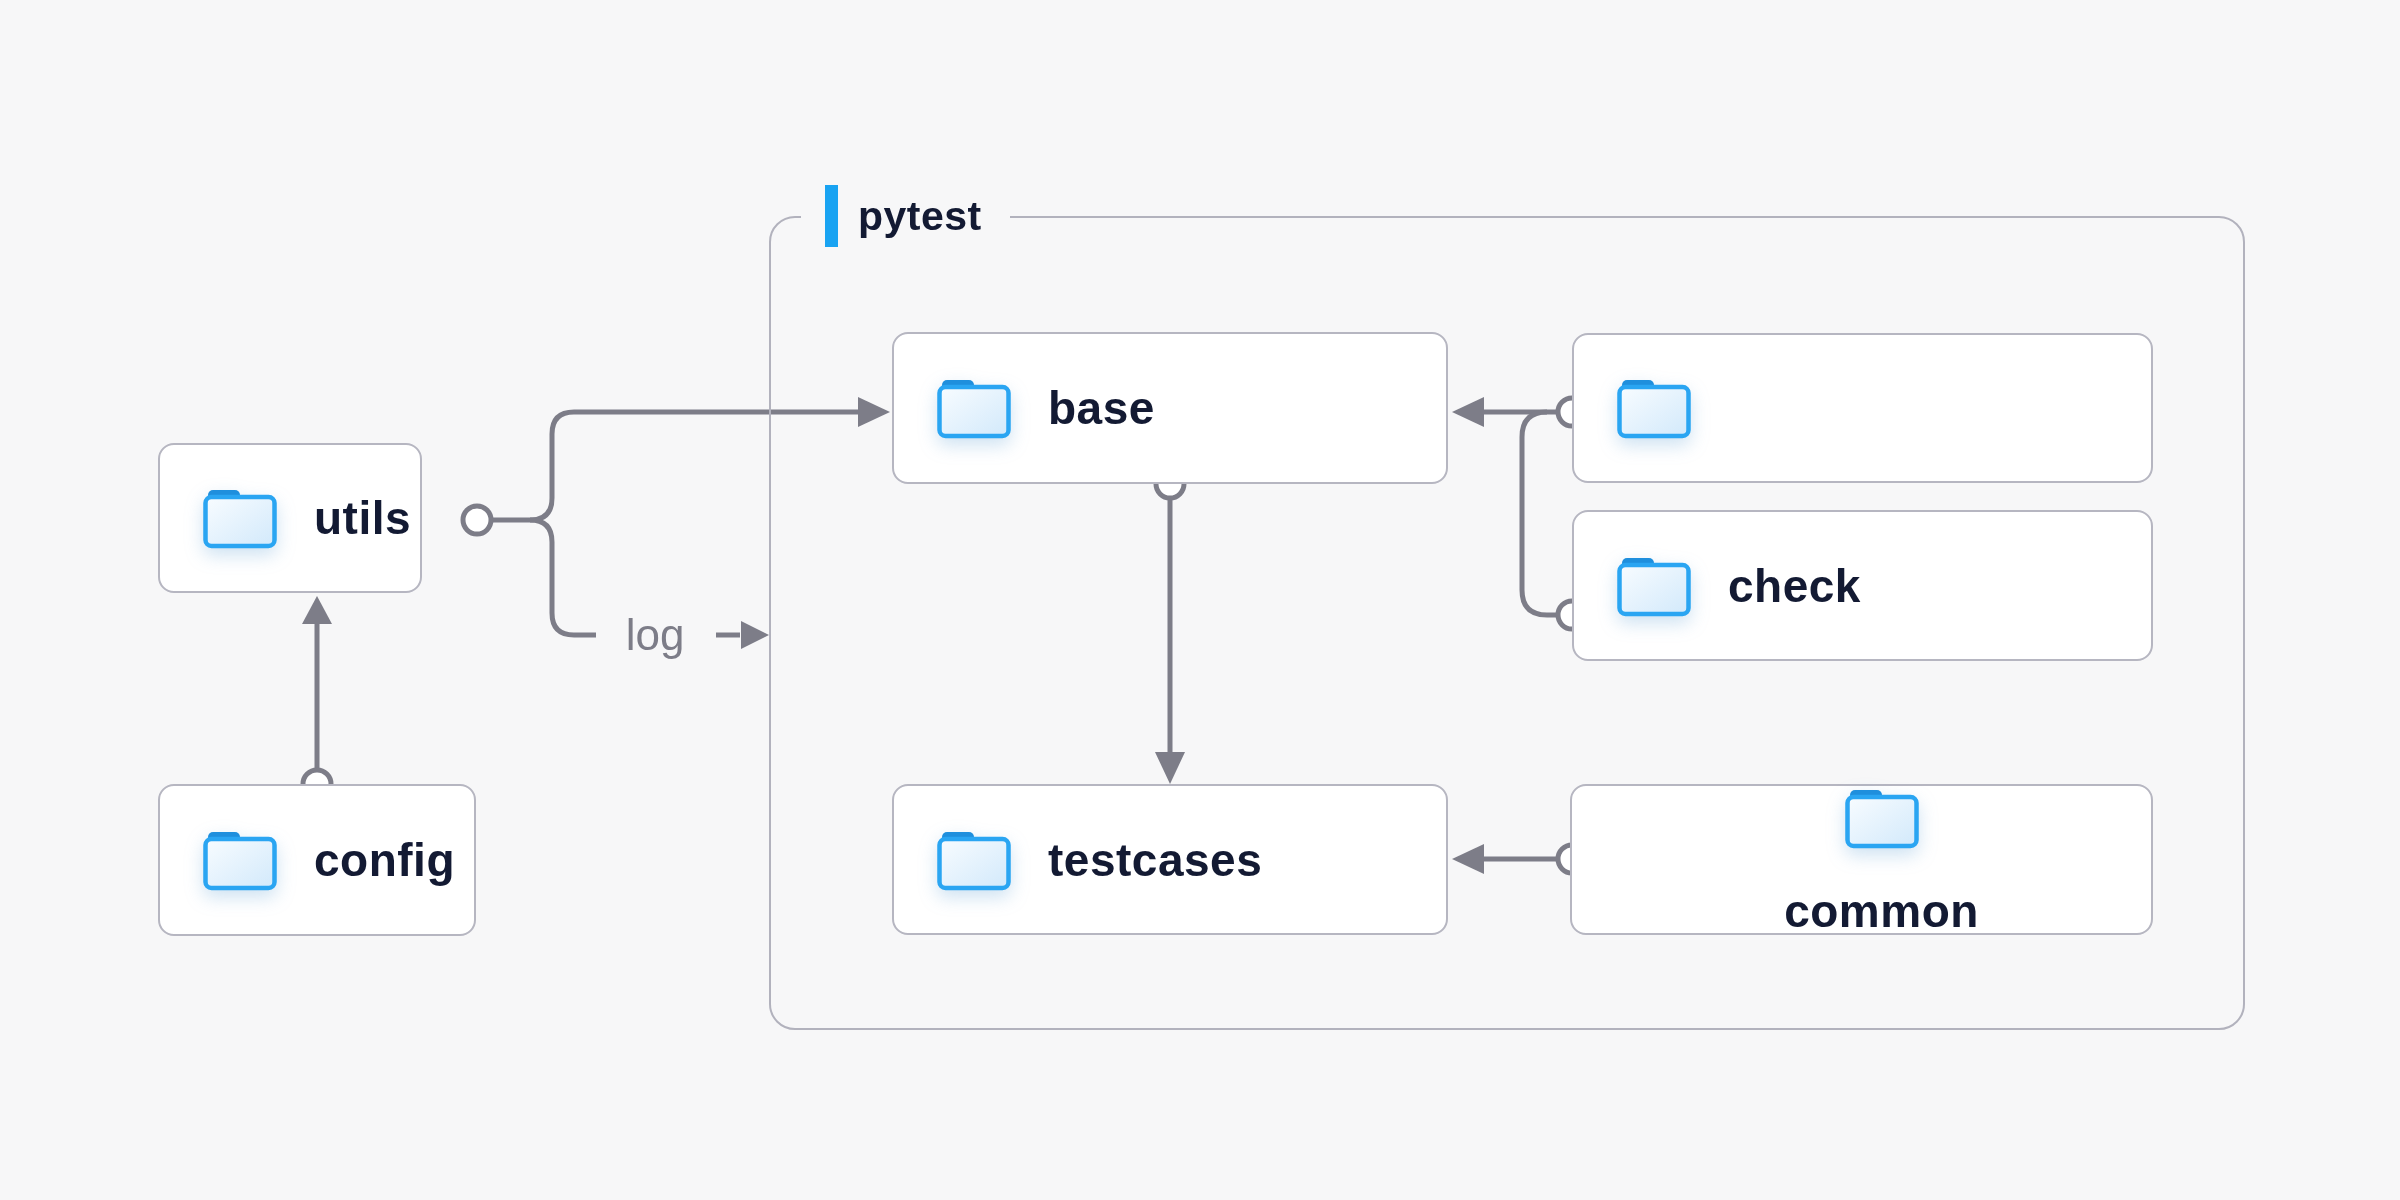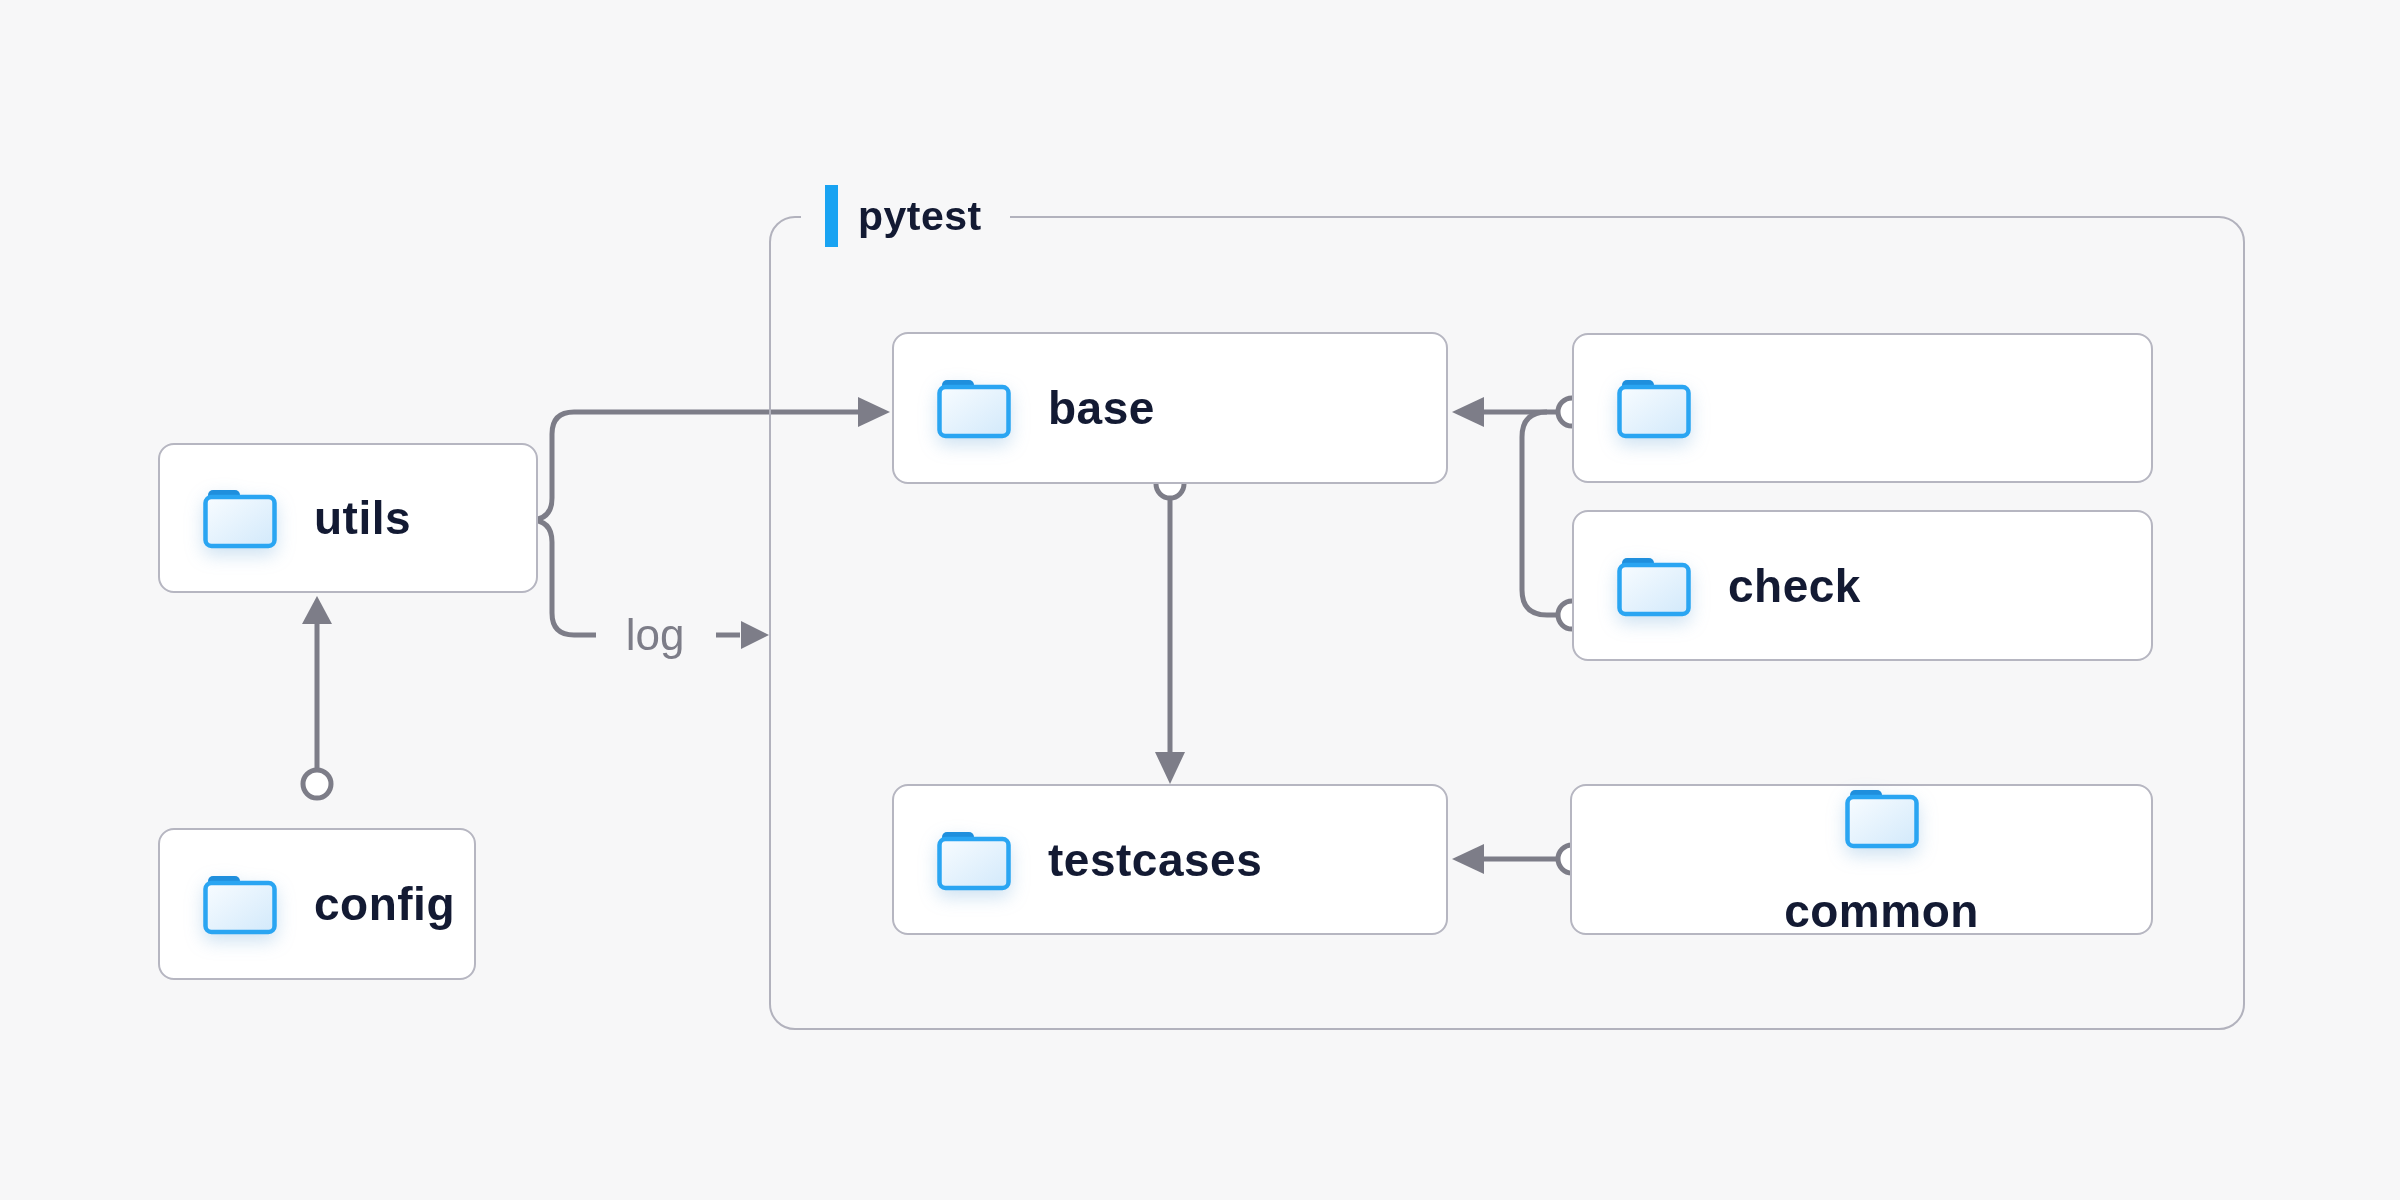--- a/index.html
+++ b/index.html
@@ -73,22 +73,22 @@
     font-size: 46px;
     font-weight: 700;
     color: #131a33;
     letter-spacing: 0.5px;
     white-space: nowrap;
   }
   .node .folder {
     flex: 0 0 auto;
     filter: drop-shadow(0 7px 9px rgba(80, 150, 210, 0.28));
   }
-  .node-utils     { left: 158px;  top: 443px; width: 380px; height: 150px; }
-  .node-config    { left: 158px;  top: 784px; width: 318px; height: 152px; margin-top: 44px; }
+  .node-utils     { left: 158px;  top: 443px; width: 264px; height: 150px; }
+  .node-config    { left: 158px;  top: 784px; width: 318px; height: 152px; }
   .node-base      { left: 892px;  top: 332px; width: 556px; height: 152px; }
   .node-testcases { left: 892px;  top: 784px; width: 556px; height: 151px; }
   .node-pymilvus  { left: 1572px; top: 333px; width: 581px; height: 150px; }
   .node-check     { left: 1572px; top: 510px; width: 581px; height: 151px; }
   .node-common    { left: 1570px; top: 784px; width: 583px; height: 151px; flex-direction: column; }
 
   .edge-label-text {
     font-size: 44px;
     font-weight: 500;
     fill: #7d7d88;

